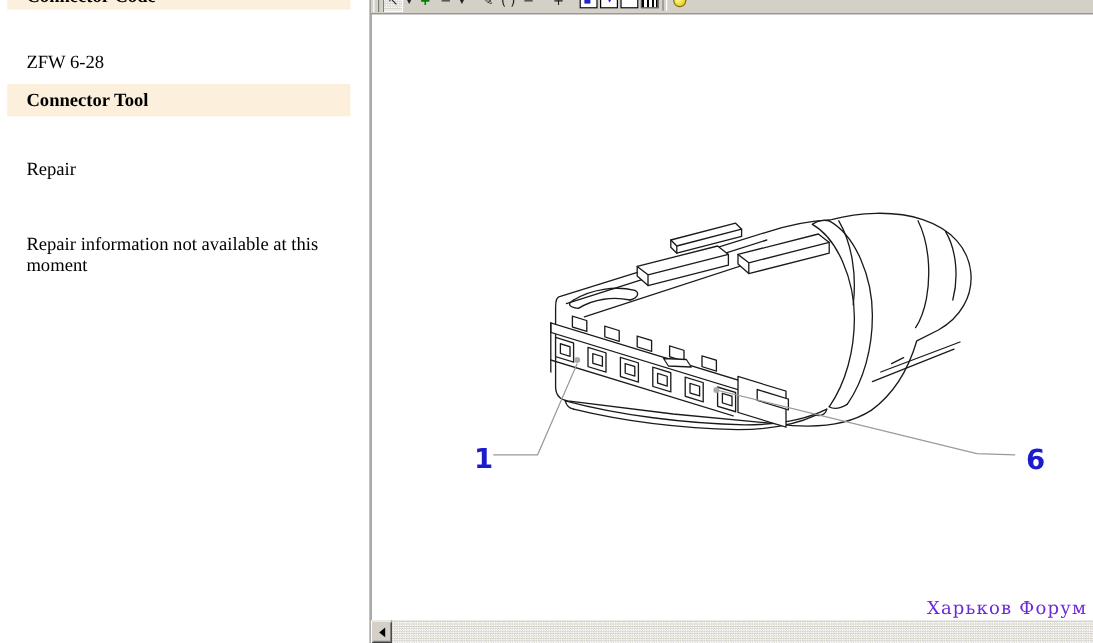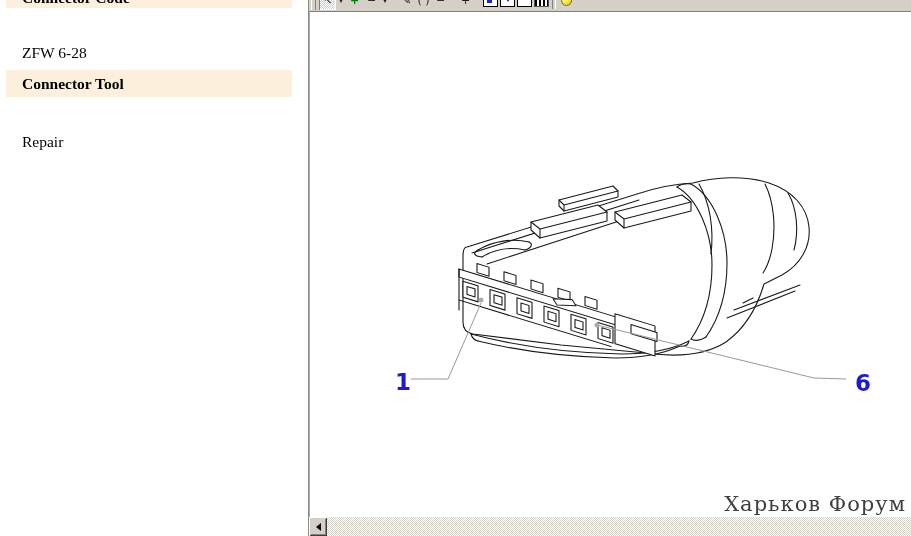--- a/index.html
+++ b/index.html
@@ -41,21 +41,21 @@
   .ico-bars{width:13px;height:10px;background:
       repeating-linear-gradient(90deg,#000 0 2px,#fff 2px 4px);border:1px solid #555;}
   .ico-help{width:9px;height:9px;border-radius:50%;
       background:radial-gradient(circle at 35% 35%,#ffff99,#e0c000);border:1px solid #886c00;}
 
   
   .canvas{position:absolute;left:0;top:11px;right:0;bottom:19px;background:#fff;
           border-top:1px solid #808080;border-left:1px solid #a8a8a8;box-sizing:border-box;overflow:hidden;}
   .canvas svg{position:absolute;left:0;top:0;}
   .watermark{position:absolute;right:5px;bottom:1px;font-family:"DejaVu Serif",serif;
-             font-size:21px;color:#404040;letter-spacing:1px;}
+             font-size:15px;color:#6d28d9;letter-spacing:1px;}
 
   
   .hscroll{position:absolute;left:0;bottom:0;right:0;height:19px;
            background:repeating-conic-gradient(#ffffff 0% 25%,#d4d0c8 25% 50%) 0 0/2px 2px;}
   .sbtn{position:absolute;left:0;top:0;width:18px;height:19px;background:#d4d0c8;
         box-shadow:inset 1px 1px 0 #ffffff, inset -1px -1px 0 #404040,
                    inset 2px 2px 0 #d4d0c8, inset -2px -2px 0 #808080;
         display:flex;align-items:center;justify-content:center;}
   .sbtn .tri{width:0;height:0;border-top:4px solid transparent;border-bottom:4px solid transparent;
         border-right:5px solid #000;}
@@ -68,20 +68,23 @@
     <span class="t">Connector Code</span>
   </div>
   <div class="row val">
     <span>ZFW 6-28</span>
   </div>
   <div class="row hdr">
     <span>Connector Tool</span>
   </div>
   <div class="row val">
     <span>Repair</span>
+  </div>
+  <div class="row val wrap">
+    <span>Repair information not available at this moment</span>
   </div>
 </div>
 
 <div class="viewer">
 
   <div class="tb">
     <div class="tb-row">
       <span class="grip"></span>
       <span class="tbtn pressed">
           <span>↖</span>

